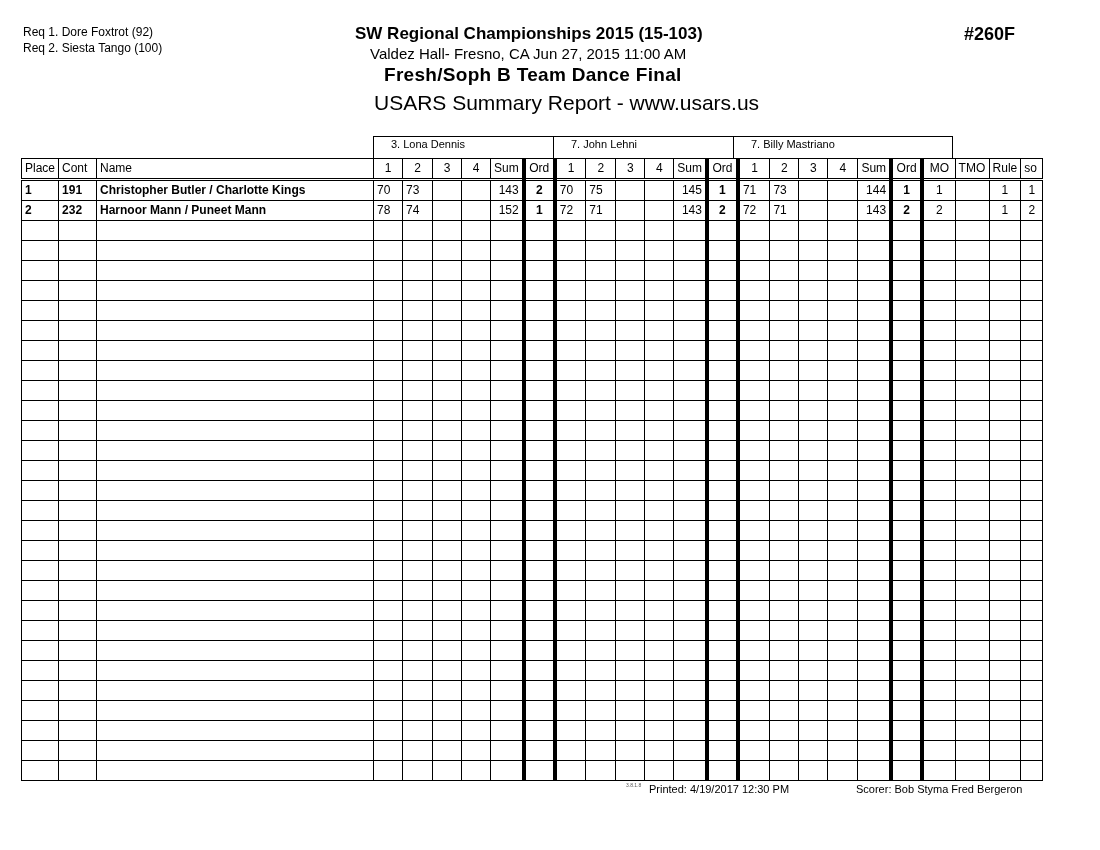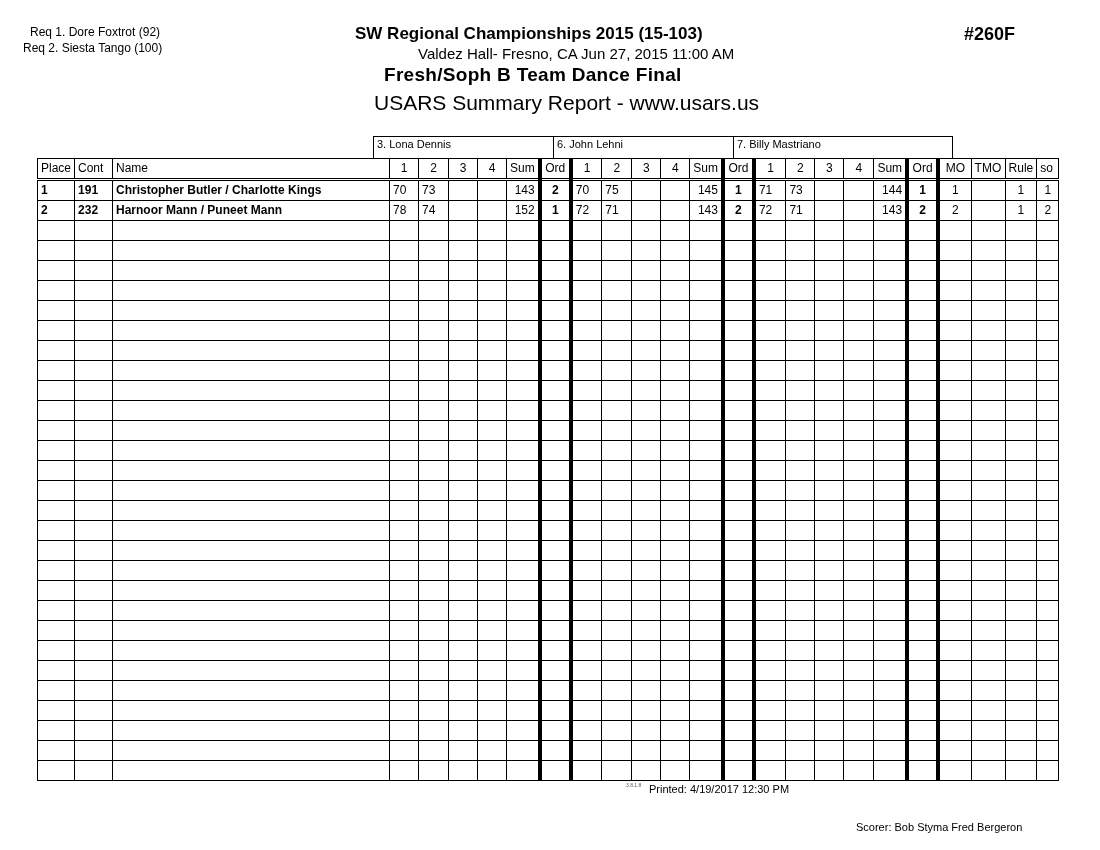--- a/index.html
+++ b/index.html
@@ -4,45 +4,45 @@
 <style>
   html, body { margin:0; padding:0; background:#fff; }
   body { width:1100px; height:850px; position:relative; overflow:hidden; font-family:"Liberation Sans", sans-serif; color:#000; }
   .abs { position:absolute; white-space:nowrap; }
   .req { left:23px; font-size:12px; }
   .title { font-weight:bold; font-size:17px; }
   .sub { font-size:15px; }
   .event { font-weight:bold; font-size:19px; letter-spacing:0.3px; }
   .report { font-size:21px; }
   .num { font-weight:bold; font-size:18px; }
-  table.grid { position:absolute; left:21px; top:158px; border-collapse:collapse; table-layout:fixed;margin-left:16px; }
+  table.grid { position:absolute; left:21px; top:158px; border-collapse:collapse; table-layout:fixed; }
   table.grid td { border:1px solid #000; height:19px; padding:0 3px; font-size:12px; overflow:hidden; white-space:nowrap; line-height:19px; }
   table.grid tr.hdr td { height:19px; border-bottom:3px double #000; }
   table.grid td.thick-l { border-left:4px solid #000; }
   td.b { font-weight:bold; font-size:13px; }
   td.r { text-align:right; }
   td.c { text-align:center; }
-  .judge-box { position:absolute; top:136px; height:22px; border:1px solid #000; border-bottom:none; box-sizing:border-box; font-size:11px; padding-left:3px; line-height:14px; }
+  .judge-box { position:absolute; top:136px; height:22px; border:1px solid #000; border-bottom:none; box-sizing:border-box; font-size:11px; padding-left:17px; line-height:14px; }
   .footer { font-size:11px; top:783px; }
   .ver { font-size:5px; top:782px; color:#555; }
 </style>
 </head>
 <body>
 
-<div class="abs req" style="top:25px;margin-left:7px;">Req  1.  Dore Foxtrot (92)</div>
+<div class="abs req" style="top:25px;">Req  1.  Dore Foxtrot (92)</div>
 <div class="abs req" style="top:41px;">Req  2.  Siesta Tango (100)</div>
 
 <div class="abs title" style="left:355px; top:24px;">SW Regional Championships 2015 (15-103)</div>
-<div class="abs sub" style="left:370px; top:45px;margin-left:48px;">Valdez Hall- Fresno, CA  Jun 27, 2015  11:00 AM</div>
+<div class="abs sub" style="left:370px; top:45px;">Valdez Hall- Fresno, CA  Jun 27, 2015  11:00 AM</div>
 <div class="abs event" style="left:384px; top:64px;">Fresh/Soph B Team Dance Final</div>
 <div class="abs report" style="left:374px; top:91px;">USARS Summary Report - www.usars.us</div>
 <div class="abs num" style="left:964px; top:24px;">#260F</div>
 
 <div class="judge-box" style="left:373px; width:181px;"><span>3.  Lona Dennis</span></div>
-<div class="judge-box" style="left:553px; width:181px;"><span>6.  John Lehni</span></div>
+<div class="judge-box" style="left:553px; width:181px;"><span>7.  John Lehni</span></div>
 <div class="judge-box" style="left:733px; width:220px;"><span>7.  Billy Mastriano</span></div>
 
 <table class="grid" id="grid">
   <colgroup>
     <col style="width:37px">
       <col style="width:38px">
       <col style="width:277px">
     <col style="width:29px">
       <col style="width:30px">
       <col style="width:29px">
@@ -902,13 +902,13 @@
         <td class="c thick-l"></td>
         <td class="c"></td>
         <td class="c"></td>
         <td class="c"></td>
       </tr>
     </tbody>
 </table>
 
 <div class="abs ver" style="left:626px;">3.8.1.8</div>
 <div class="abs footer" style="left:649px;">Printed:  4/19/2017  12:30 PM</div>
-<div class="abs footer" style="left:856px;margin-top:38px;">Scorer:   Bob Styma Fred Bergeron</div>
+<div class="abs footer" style="left:856px;">Scorer:   Bob Styma Fred Bergeron</div>
 
 </body></html>

